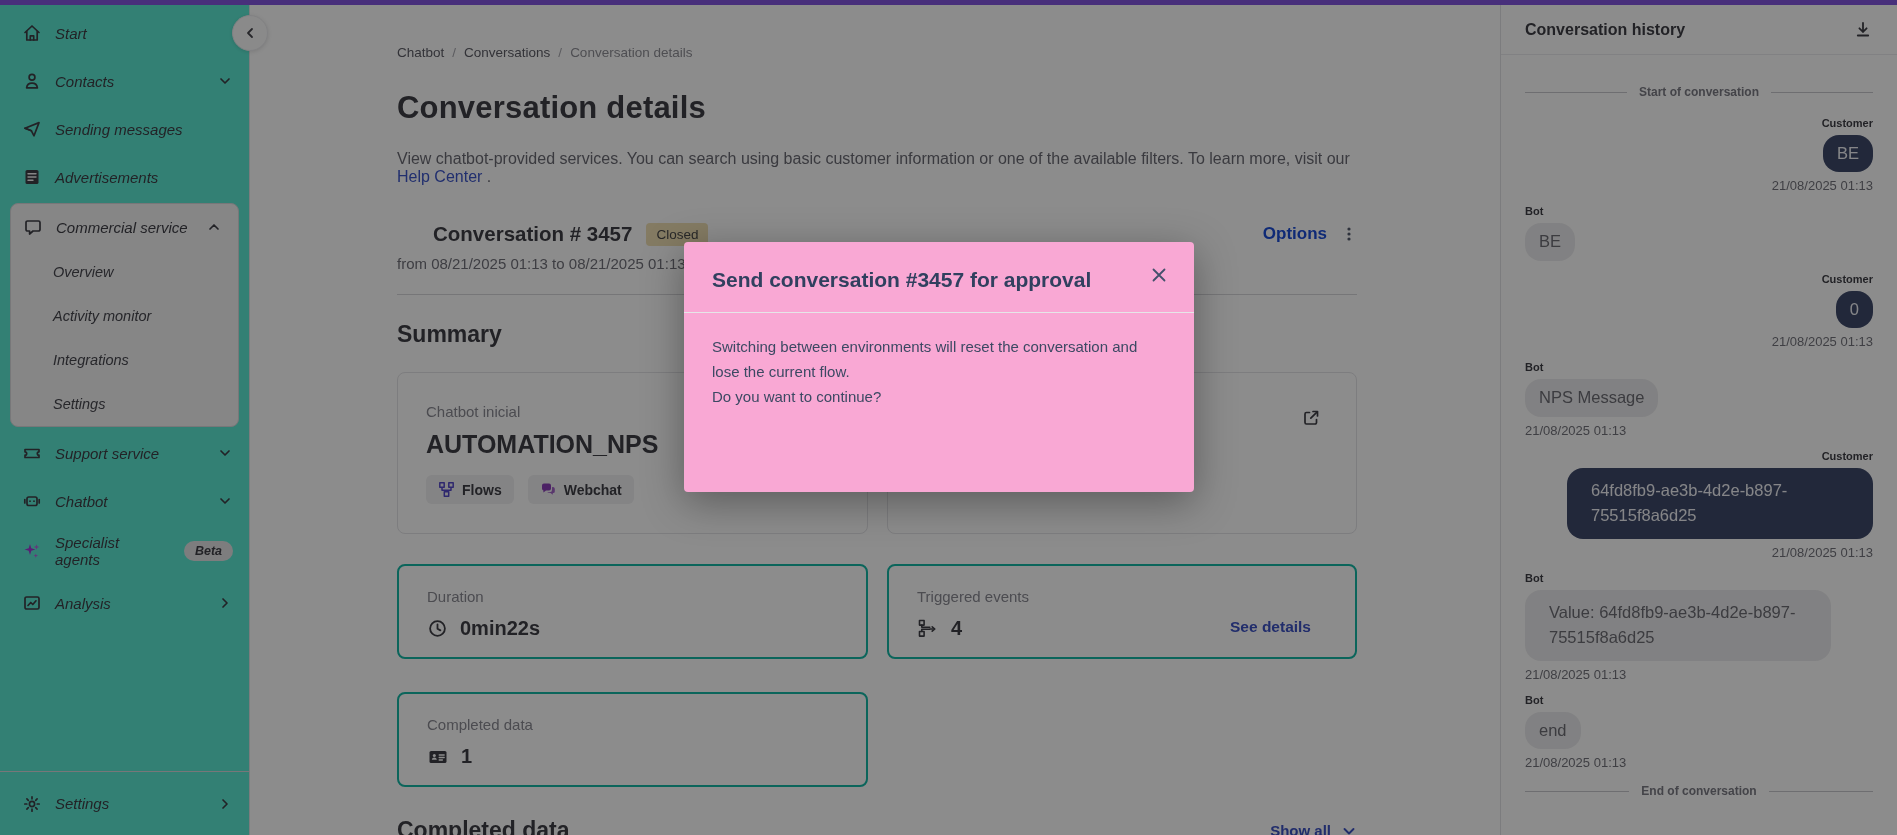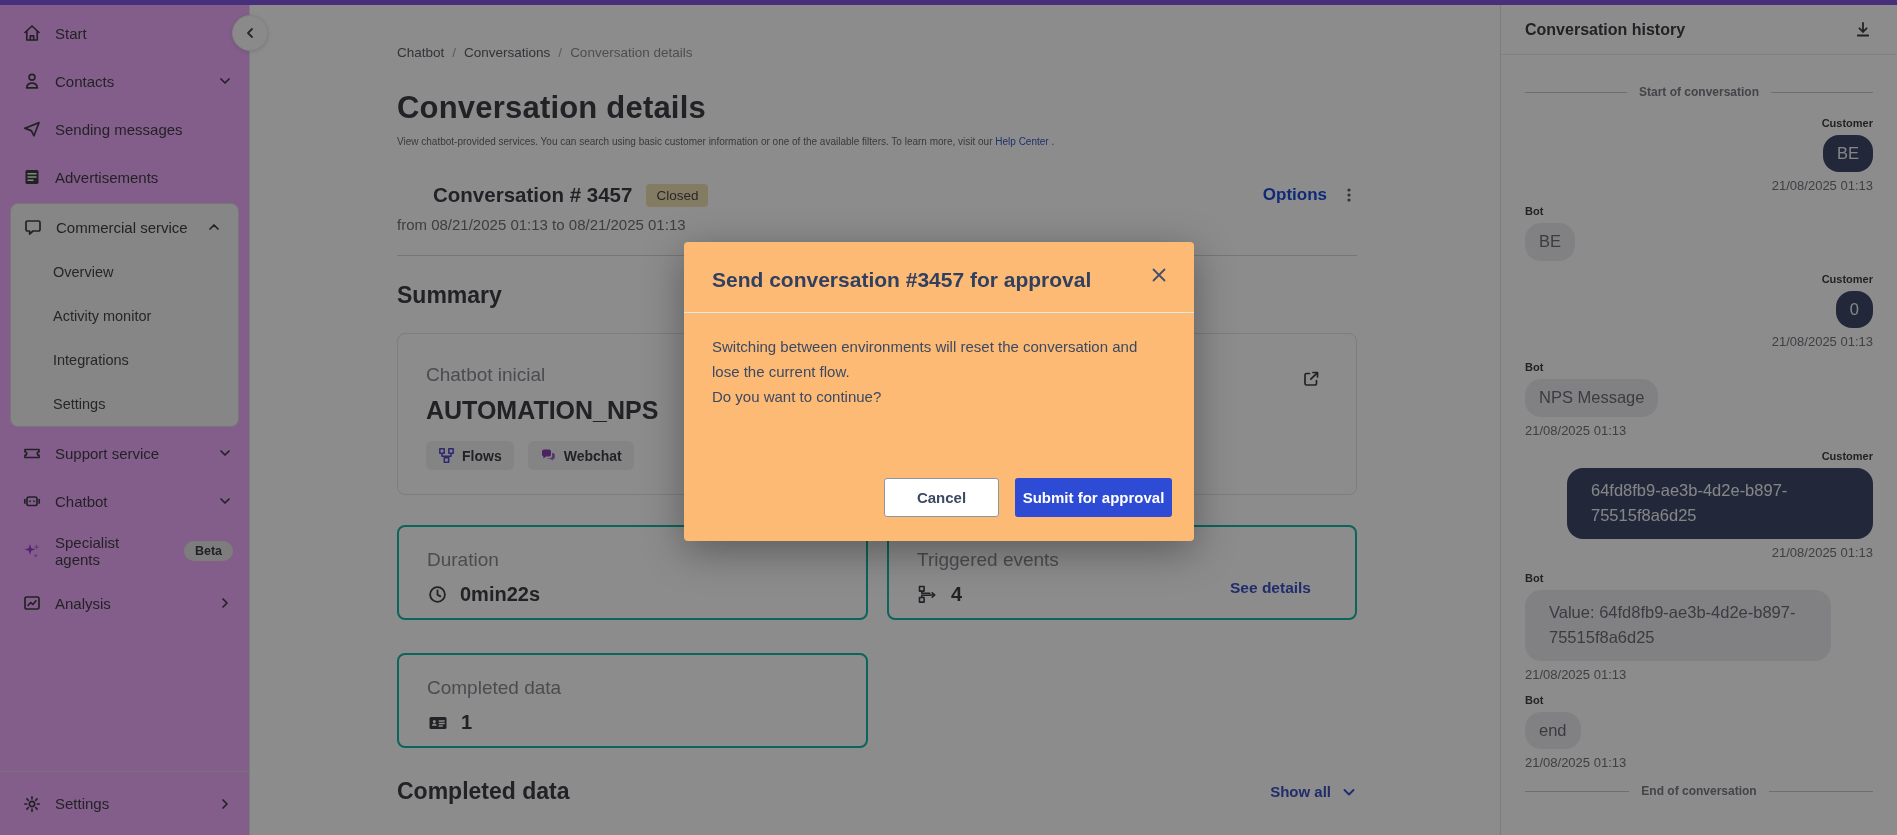--- a/index.html
+++ b/index.html
@@ -5,21 +5,21 @@
   * { margin:0; padding:0; box-sizing:border-box; }
   html,body { width:1897px; height:835px; overflow:hidden; }
   body { font-family:"Liberation Sans", sans-serif; background:#fff; position:relative; color:#3f3f46; }
 
   
   .topbar { position:absolute; top:0; left:0; width:100%; height:5px; background:#8356e0; z-index:5; }
 
   .app { position:absolute; top:5px; left:0; width:1897px; height:830px; display:flex; }
 
   
-  .sidebar { width:250px; height:100%; background:#f0abfc; border-right:1px solid #e2e2e5; position:relative; flex:none; }
+  .sidebar { width:250px; height:100%; background:#5eead4; border-right:1px solid #e2e2e5; position:relative; flex:none;font-style:italic; }
   .nav { padding-top:4px; }
   .nav-row { height:48px; display:flex; align-items:center; padding:0 16px 0 22px; gap:13px; font-size:15px; color:#3f3f46; cursor:pointer; }
   .nav-row .chev { margin-left:auto; }
   .nav-group { margin:2px 10px; border:1px solid #d9d9dc; border-radius:8px; background:#f4f4f5; }
   .nav-group .nav-row.group-head { padding-left:12px; height:46px; }
   .sub-row { height:44px; display:flex; align-items:center; padding:0 18px 0 42px; font-size:14.5px; color:#47474e; cursor:pointer; }
   .sub-row .chev { margin-left:auto; }
   .beta { background:#e4e4e6; border-radius:11px; padding:3px 11px; font-size:12.5px; font-weight:bold; color:#3f3f46; margin-left:10px; }
   .sidebar-foot { position:absolute; bottom:0; left:0; right:0; height:64px; border-top:1px solid #d9d9dc; display:flex; align-items:center; }
   .sidebar-foot .nav-row { width:100%; height:64px; }
@@ -27,34 +27,34 @@
   .icon { flex:none; display:inline-flex; }
 
   
   .main { flex:1; height:100%; background:#fff; overflow:hidden; }
   .content { width:960px; margin-left:147px; padding-top:40px; }
   .breadcrumb { font-size:13.5px; color:#6e6e76; display:flex; gap:8px; align-items:center; }
   .breadcrumb .crumb-link { color:#5d5d66; cursor:pointer; }
   .breadcrumb .crumb-sep { color:#a8a8af; }
   .breadcrumb .crumb-cur { color:#8f8f96; }
   .page-title { font-size:31px; font-weight:bold; color:#3f3f46; margin-top:30px; letter-spacing:.2px; }
-  .page-sub { font-size:10px; color:#6b6b74; margin-top:10px; }
+  .page-sub { font-size:16px; color:#6b6b74; margin-top:24px; }
   .page-sub a { color:#3d56c9; text-decoration:none; cursor:pointer; }
   .conv-row { margin-top:36px; display:flex; align-items:center;margin-left:36px; }
   .conv-title { font-size:20.5px; font-weight:bold; color:#3f3f46; }
   .badge-closed { background:#f0e0b4; color:#4a4a4a; font-size:13.5px; border-radius:4px; padding:4px 10px; margin-left:14px; }
   .options { margin-left:auto; display:flex; align-items:center; gap:14px; }
   .options-label { color:#1d4ed8; font-weight:bold; font-size:17px; cursor:pointer; }
   .conv-dates { margin-top:9px; font-size:15px; color:#71717a; }
   .main-divider { margin-top:22px; border:none; border-top:1px solid #d8d8db; }
   .section-title { font-size:23px; font-weight:bold; color:#3f3f46; margin-top:26px; }
   .cards-row { margin-top:24px; display:flex; gap:19px; }
   .chatbot-card { width:471px; height:162px; border:1px solid #e4e4e7; border-radius:8px; padding:30px 28px; position:relative; background:#fff; }
   .chatbot-card.second { width:470px; }
-  .card-label { font-size:19px; color:#8a8a93; }
+  .card-label { font-size:15px; color:#8a8a93; }
   .card-botname { font-size:25px; font-weight:bold; color:#3f3f46; margin-top:10px; }
   .tags { display:flex; gap:14px; margin-top:16px; }
   .tag { display:flex; align-items:center; gap:7px; background:#f0f0f2; border-radius:6px; padding:6px 12px; font-size:14px; font-weight:bold; color:#3f3f46; }
   .ext-link { position:absolute; top:35px; right:35px; cursor:pointer; }
   .metrics { margin-top:30px; display:grid; grid-template-columns:471px 470px; column-gap:19px; row-gap:33px; }
   .metric-card { height:95px; border:2px solid #14b8a6; border-radius:8px; padding:22px 28px; position:relative; background:#fff; }
   .metric-value { display:flex; align-items:center; gap:12px; margin-top:12px; font-size:20px; font-weight:bold; color:#3f3f46; }
   .see-details { position:absolute; right:44px; top:52px; color:#3d52c4; font-weight:bold; font-size:15.5px; cursor:pointer; }
   .completed-row { margin-top:30px; display:flex; align-items:center; }
   .show-all { margin-left:auto; display:flex; align-items:center; gap:10px; color:#3d52c4; font-weight:bold; font-size:15px; cursor:pointer; }
@@ -72,21 +72,21 @@
   .msg.customer { text-align:right; }
   .msg.bot { text-align:left; }
   .bubble { display:inline-block; padding:8px 14px; border-radius:16px; font-size:16.5px; line-height:1.3; text-align:left; }
   .msg.customer .bubble { background:#3f4a6b; color:#f2f3f7; }
   .msg.bot .bubble { background:#ececee; color:#6d6d75; }
   .bubble.wide { width:306px; line-height:1.55; padding:10px 24px; }
   .msg-time { font-size:13px; color:#74747c; margin-top:6px; }
 
   
   .overlay { position:absolute; inset:0; background:rgba(0,0,0,0.45); z-index:50; }
-  .modal { position:absolute; left:684px; top:242px; width:510px; height:299px; background:#fdba74; border-radius:4px; box-shadow:0 10px 40px rgba(0,0,0,.35); z-index:60; display:flex; flex-direction:column; }
+  .modal { position:absolute; left:684px; top:242px; width:510px; height:250px; background:#f9a8d4; border-radius:4px; box-shadow:0 10px 40px rgba(0,0,0,.35); z-index:60; display:flex; flex-direction:column; }
   .modal-header { padding:26px 28px 20px; position:relative; border-bottom:1px solid #e6e6e8; }
   .modal-title { font-size:21px; font-weight:bold; color:#31405f; }
   .modal-close { position:absolute; top:24px; right:26px; cursor:pointer; }
   .modal-body { padding:22px 28px 0; font-size:15px; color:#3c4963; line-height:1.65; flex:1; }
   .modal-actions { display:flex; justify-content:flex-end; gap:16px; padding:0 22px 24px; }
   .btn { height:39px; border-radius:3px; font-size:15px; font-weight:bold; display:flex; align-items:center; justify-content:center; cursor:pointer; font-family:inherit; }
   .btn-cancel { width:115px; background:#fff; border:1px solid #8f96a3; color:#3c4963; }
   .btn-submit { width:157px; background:#2d4bd4; border:none; color:#fff; }
 
   svg { display:block; }
@@ -471,17 +471,13 @@
     <span class="modal-close icon">
       <svg width="18" height="18" viewBox="0 0 18 18" fill="none" stroke="#44506b" stroke-width="1.8" stroke-linecap="round">
           <path d="M3.5 3.5l11 11M14.5 3.5l-11 11"></path>
         </svg>
     </span>
   </div>
   <div class="modal-body">
     <div>Switching between environments will reset the conversation and lose the current flow.</div>
     <div>Do you want to continue?</div>
   </div>
-  <div class="modal-actions">
-    <button class="btn btn-cancel">Cancel</button>
-    <button class="btn btn-submit">Submit for approval</button>
-  </div>
 </div>
 
 </body></html>

